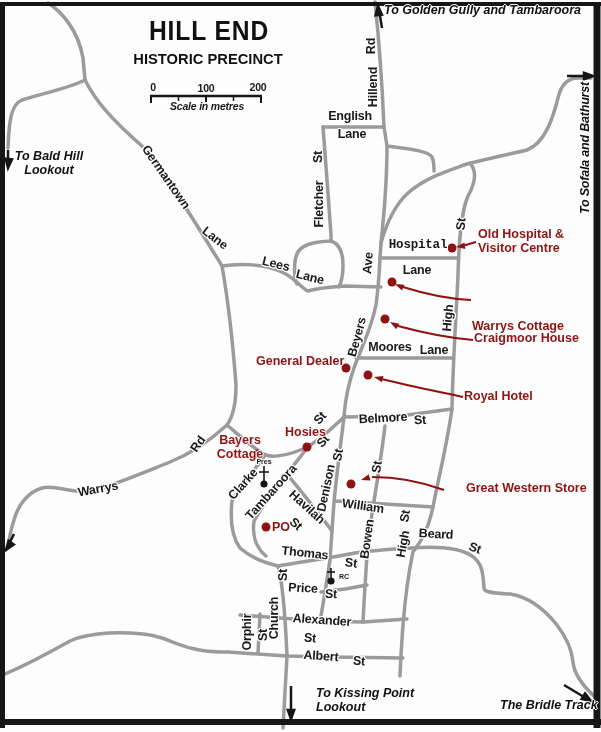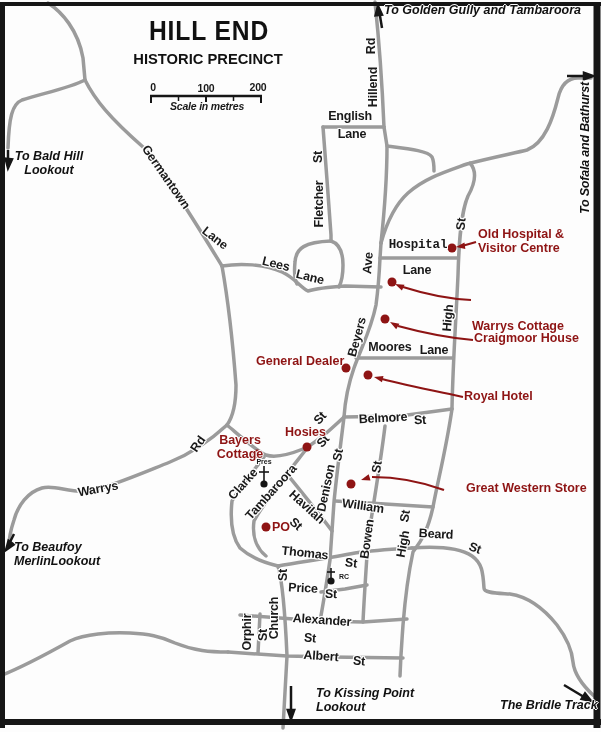--- a/index.html
+++ b/index.html
@@ -213,23 +213,19 @@
 <div class="blk poi" style="left:272px;top:521px;">PO</div>
 
 <div class="blk dir ctr" style="left:384px;top:4px;width:194px;line-height:13px;">
   <div>To Golden Gully and Tambaroora</div>
 </div>
 <span class="lb dir" style="left:585px;top:148px;transform:translate(-50%,-50%) rotate(-90deg);">To Sofala and Bathurst</span>
 <div class="blk dir ctr" style="left:11px;top:150px;width:76px;line-height:13.5px;">
   <div>To Bald Hill</div>
   <div>Lookout</div>
 </div>
-<div class="blk dir" style="left:14px;top:541px;line-height:13.5px;">
-  <div>To Beaufoy</div>
-  <div>MerlinLookout</div>
-</div>
 <div class="blk dir" style="left:299px;top:686px;line-height:14px;margin-left:17px;">
   <div>To Kissing Point</div>
   <div>Lookout</div>
 </div>
 <div class="blk dir" style="left:500px;top:699px;">The Bridle Track</div>
 
 </div>
 
 </body></html>

